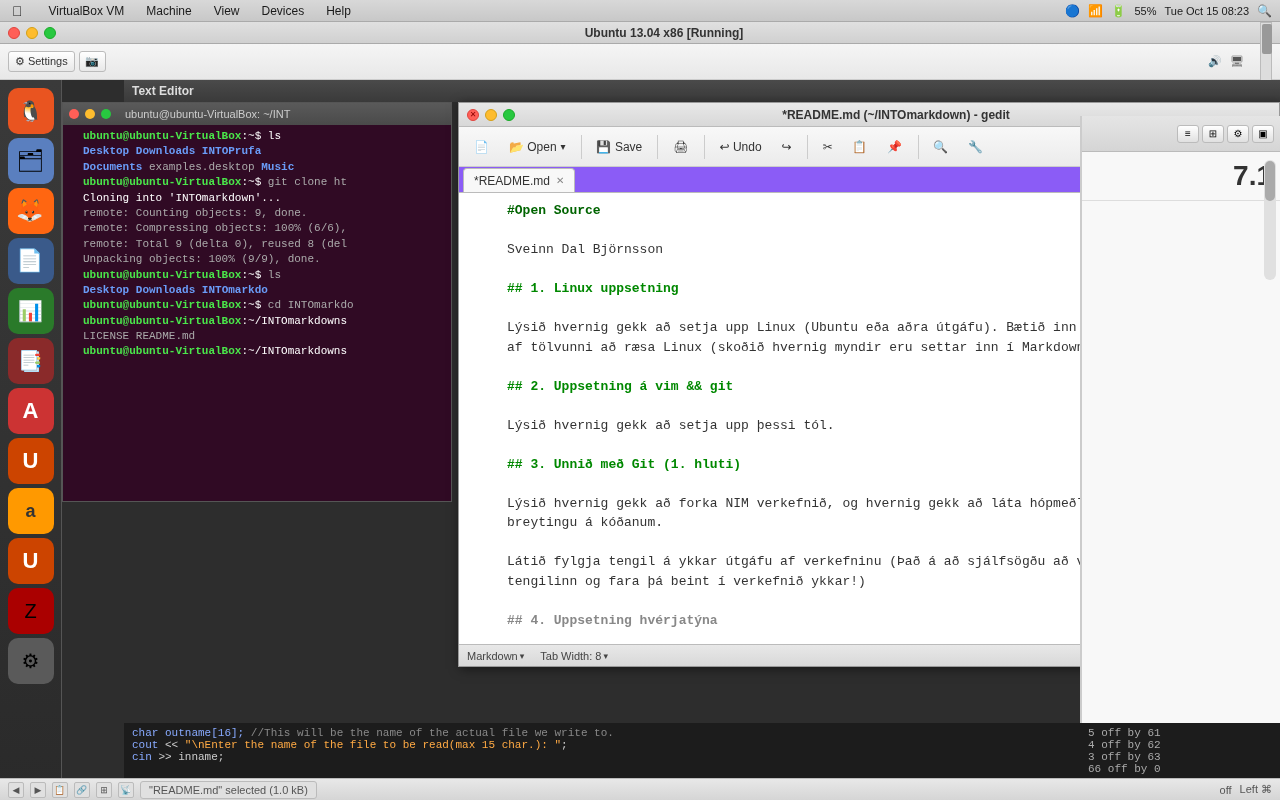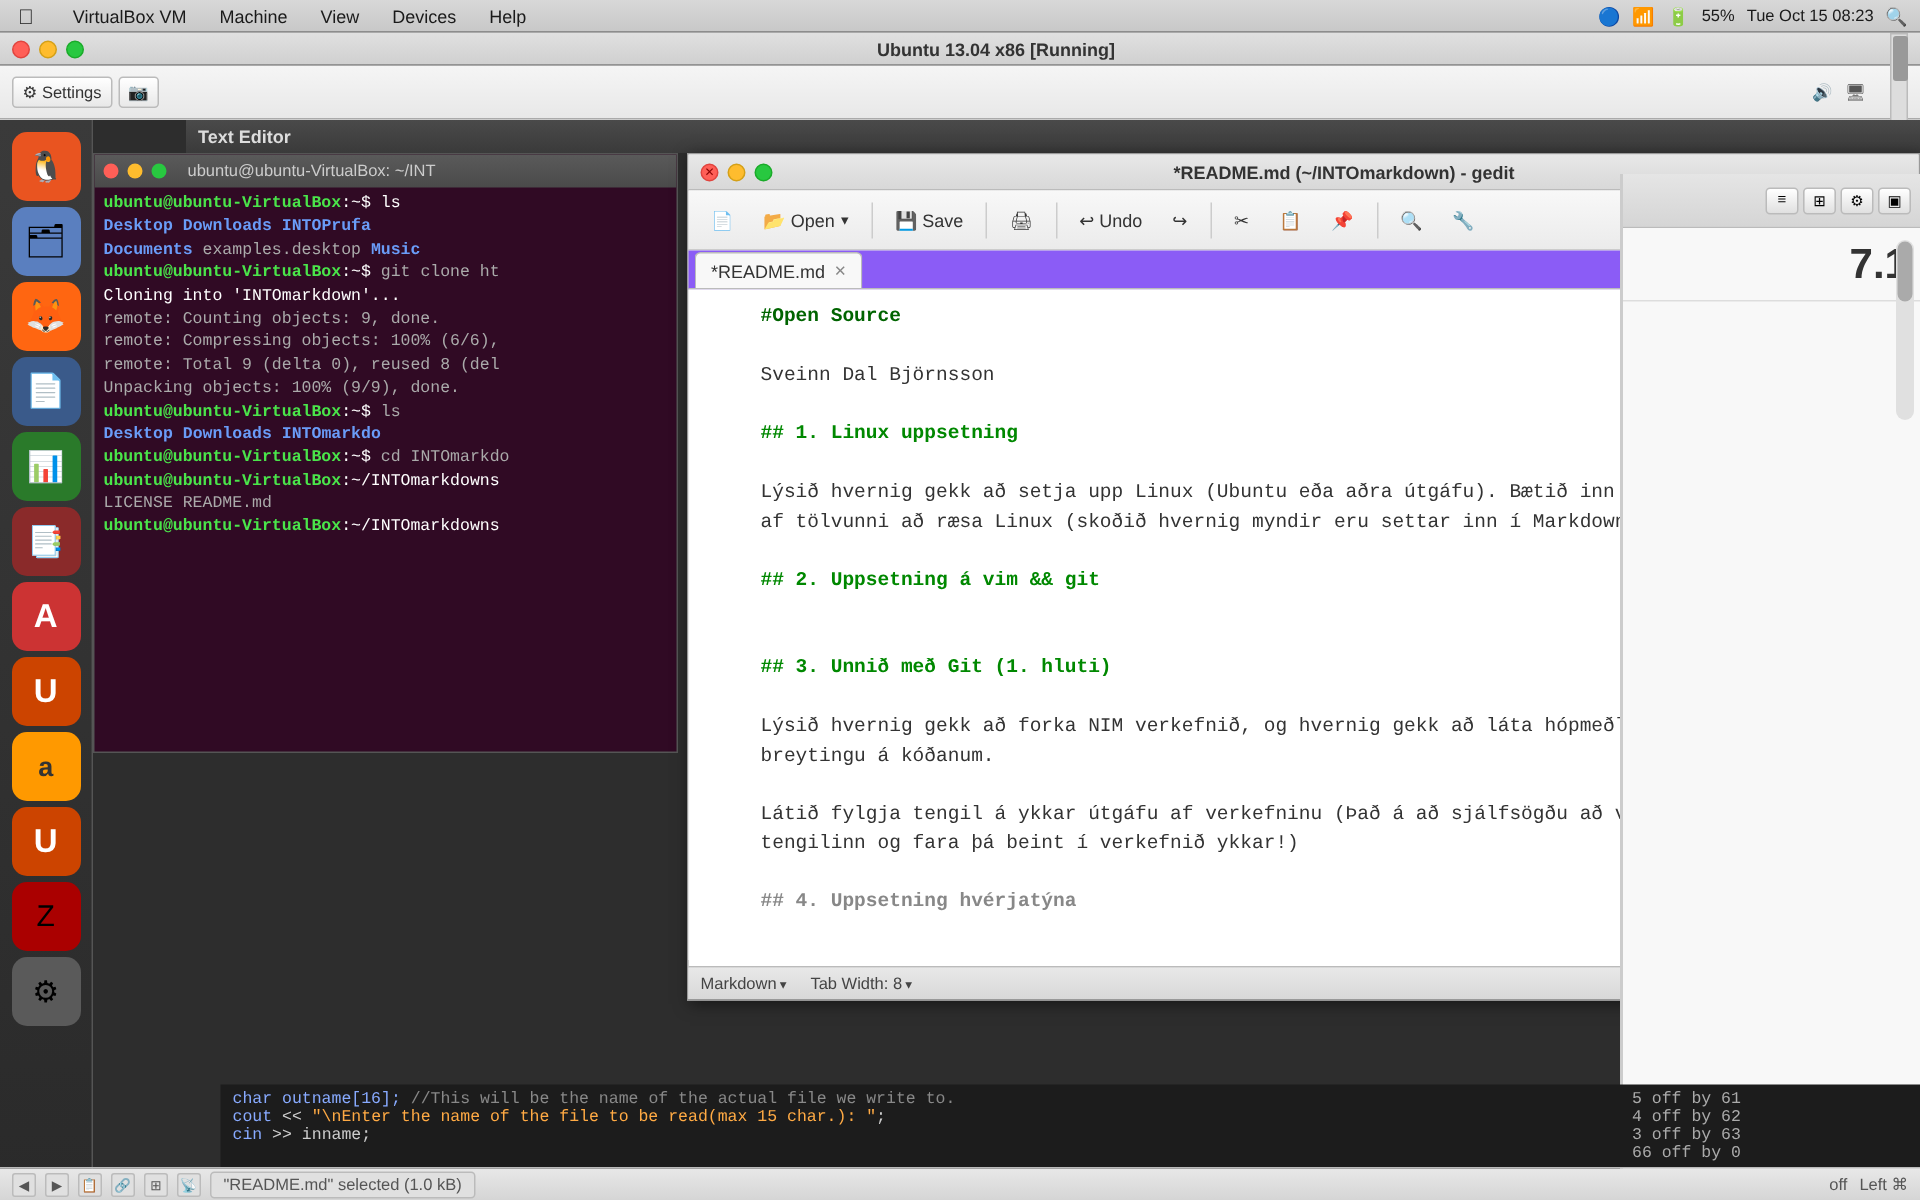--- a/index.html
+++ b/index.html
@@ -177,21 +177,21 @@
       background: linear-gradient(to bottom, #5a5a5a, #4a4a4a);
       display: flex;
       align-items: center;
       padding: 0 6px;
       gap: 6px;
     }
     .term-tl-red { width: 10px; height: 10px; border-radius: 50%; background: #ff5f57; }
     .term-tl-yellow { width: 10px; height: 10px; border-radius: 50%; background: #febc2e; }
     .term-tl-green { width: 10px; height: 10px; border-radius: 50%; background: #28c840; }
     #terminal-content {
-      padding: 4px 6px;
+      padding: 4px 20px;
       font-family: 'Courier New', monospace;
       font-size: 11px;
       line-height: 1.4;
       color: #aaa;
       height: calc(100% - 22px);
       overflow: hidden;
     }
     .term-prompt { color: #aaa; }
     .term-green { color: #4ae54a; font-weight: bold; }
     .term-white { color: #fff; }
@@ -463,21 +463,20 @@
       position: absolute;
       bottom: 0;
       left: 0;
       right: 200px;
       height: 50px;
       background: #1c1c1c;
       font-family: 'Courier New', monospace;
       font-size: 11px;
       color: #ccc;
       padding: 4px 8px;
-      margin-left: 23px;
     }
     #bottom-right-area {
       position: absolute;
       bottom: 0;
       right: 0;
       width: 200px;
       height: 50px;
       background: #1c1c1c;
       font-family: 'Courier New', monospace;
       font-size: 11px;
@@ -630,20 +629,21 @@
             <div class="md-h1">#Open Source</div>
             <br>
             <div class="md-normal">Sveinn Dal Björnsson</div>
             <br>
             <div class="md-h2">## 1. Linux uppsetning</div>
             <br>
             <div class="md-normal">Lýsið hvernig gekk að setja upp Linux (Ubuntu eða aðra útgáfu). Bætið inn í þetta skjal ljósmynd af tölvunni að ræsa Linux (skoðið hvernig myndir eru settar inn í Markdown skjöl).</div>
             <br>
             <div class="md-h2">## 2. Uppsetning á vim &amp;&amp; git</div>
             <br>
+            <div class="md-normal">Lýsið hvernig gekk að setja upp þessi tól.</div>
             <br>
             <div class="md-h2">## 3. Unnið með Git (1. hluti)</div>
             <br>
             <div class="md-normal">Lýsið hvernig gekk að forka NIM verkefnið, og hvernig gekk að láta hópmeðlimi gera hver sína breytingu á kóðanum.</div>
             <br>
             <div class="md-normal">Látið fylgja tengil á ykkar útgáfu af verkefninu (Það á að sjálfsögðu að vera hægt að smella á tengilinn og fara þá beint í verkefnið ykkar!)</div>
             <br>
             <div class="md-h2" style="color:#888;">## 4. Uppsetning hvérjatýna</div>
           </div>
 

